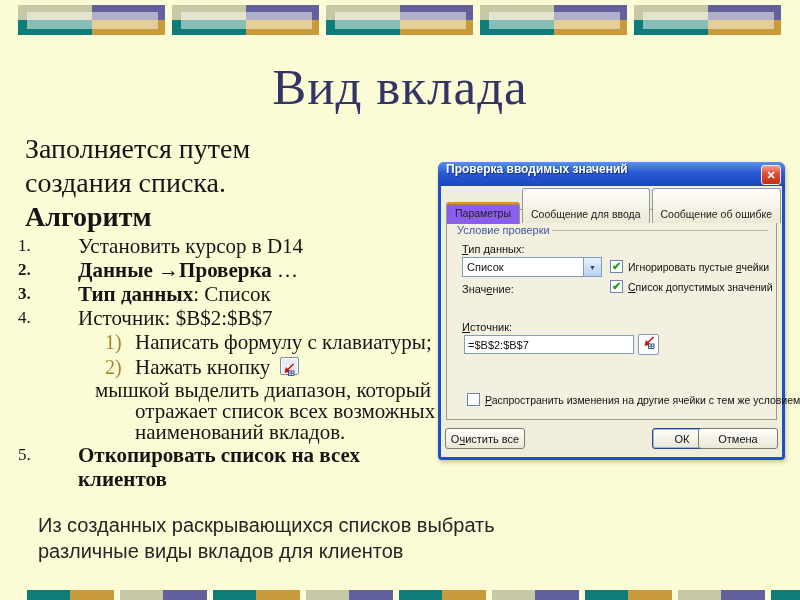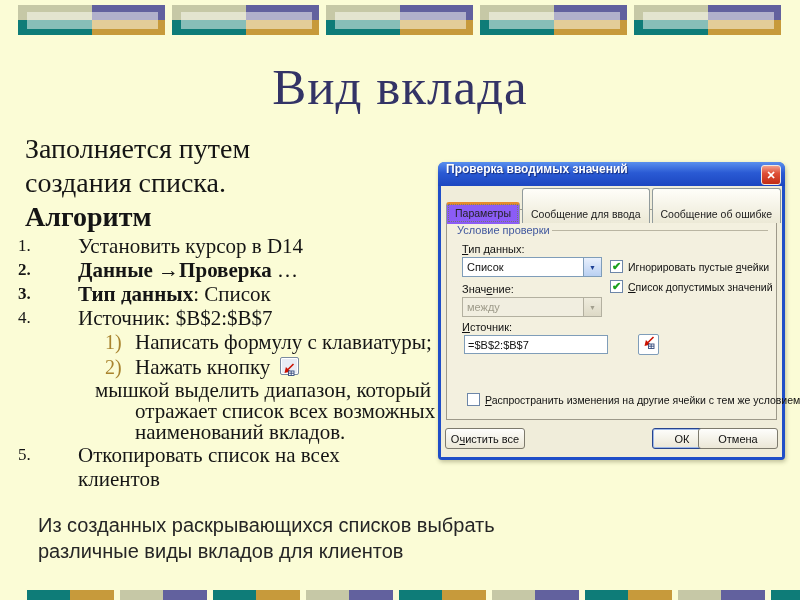--- a/index.html
+++ b/index.html
@@ -37,21 +37,21 @@
   .list{position:absolute;left:0;top:234px;width:440px;font-size:21px;color:#151515;}
   .row{display:flex;line-height:24px;padding-left:18px;}
   .row .num{width:60px;flex:none;font-size:17px;}
   .row.boldrow .num,.row.boldrow .txt{font-weight:bold;}
   .row.sub{padding-left:105px;line-height:25px;}
   .row.sub .num{width:30px;color:#a9842f;font-size:20px;}
   .cont{line-height:21px;}
   .cont.c1{padding-left:95px;}
   .cont.c2,.cont.c3{padding-left:135px;}
   .row.last{line-height:24px;}
-  .row.last .txt span{display:block;}
+  .row.last .txt span{display:block;font-weight:bold;}
   .inline-iconbtn{
     display:inline-block;vertical-align:-3px;margin-left:10px;width:17px;height:16px;
     background:#e8ecf4;border:1px solid #7a8aa0;border-radius:2px;box-shadow:inset 0 0 0 1px #fff;
   }
   .note{
     position:absolute;left:38px;top:512px;
     font-family:"Liberation Sans", sans-serif;font-size:20px;line-height:26px;color:#262626;
   }
   
   .dialog{
@@ -112,21 +112,21 @@
   .chk1{left:163px;top:50px;}
   .chk2{left:163px;top:70px;}
   .chk3{left:20px;top:183px;}
   .chkbox{
     width:13px;height:13px;background:#fff;border:1px solid #6d86a8;box-sizing:border-box;
     display:flex;align-items:center;justify-content:center;flex:none;
   }
   .chkbox .mark{color:#1ca11c;font-size:11px;font-weight:bold;line-height:1;margin-top:-1px;}
   .chklabel{font-size:10.5px;color:#111;white-space:nowrap;}
   .textbox{
-    position:absolute;left:17px;top:125px;width:144px;height:19px;box-sizing:border-box;
+    position:absolute;left:17px;top:125px;width:170px;height:19px;box-sizing:border-box;
     background:#fff;border:1px solid #7f9db9;font-size:11px;color:#111;
     display:flex;align-items:center;padding-left:3px;
   }
   .range-btn{
     position:absolute;left:191px;top:124px;width:21px;height:21px;box-sizing:border-box;
     background:#fff;border:1px solid #7f9db9;border-radius:2px;
     display:flex;align-items:center;justify-content:center;
   }
   .btnrow{position:absolute;left:0;right:0;bottom:0;height:36px;}
   .xpbtn{
@@ -274,26 +274,20 @@
           <span class="chklabel"><span>Игнорировать пустые </span><span class="u">я</span><span>чейки</span></span>
         </div>
         <div class="chk chk2">
           <span class="chkbox">
               <span class="mark">✔</span>
             </span>
           <span class="chklabel"><span class="u">С</span><span>писок допустимых значений</span></span>
         </div>
 
         <div class="lbl lbl-value"><span>Знач</span><span class="u">е</span><span>ние:</span></div>
-        <div class="combo combo-value disabled">
-          <span>между</span>
-          <span class="arrow-btn">
-              <span>▼</span>
-            </span>
-        </div>
 
         <div class="lbl lbl-source"><span class="u">И</span><span>сточник:</span></div>
         <div class="textbox">
             <span>=$B$2:$B$7</span>
           </div>
         <div class="range-btn">
           <span><svg width="15" height="14" viewBox="0 0 14 14">
                 <path d="M12 1 L6.5 6.5" stroke="#cc1100" stroke-width="1.6" fill="none"></path>
                 <polygon points="3,10 9,8.6 4.4,4" fill="#cc1100"></polygon>
                 <rect x="7" y="8" width="5.5" height="4.5" fill="#fff" stroke="#334a7c" stroke-width="0.9"></rect>

